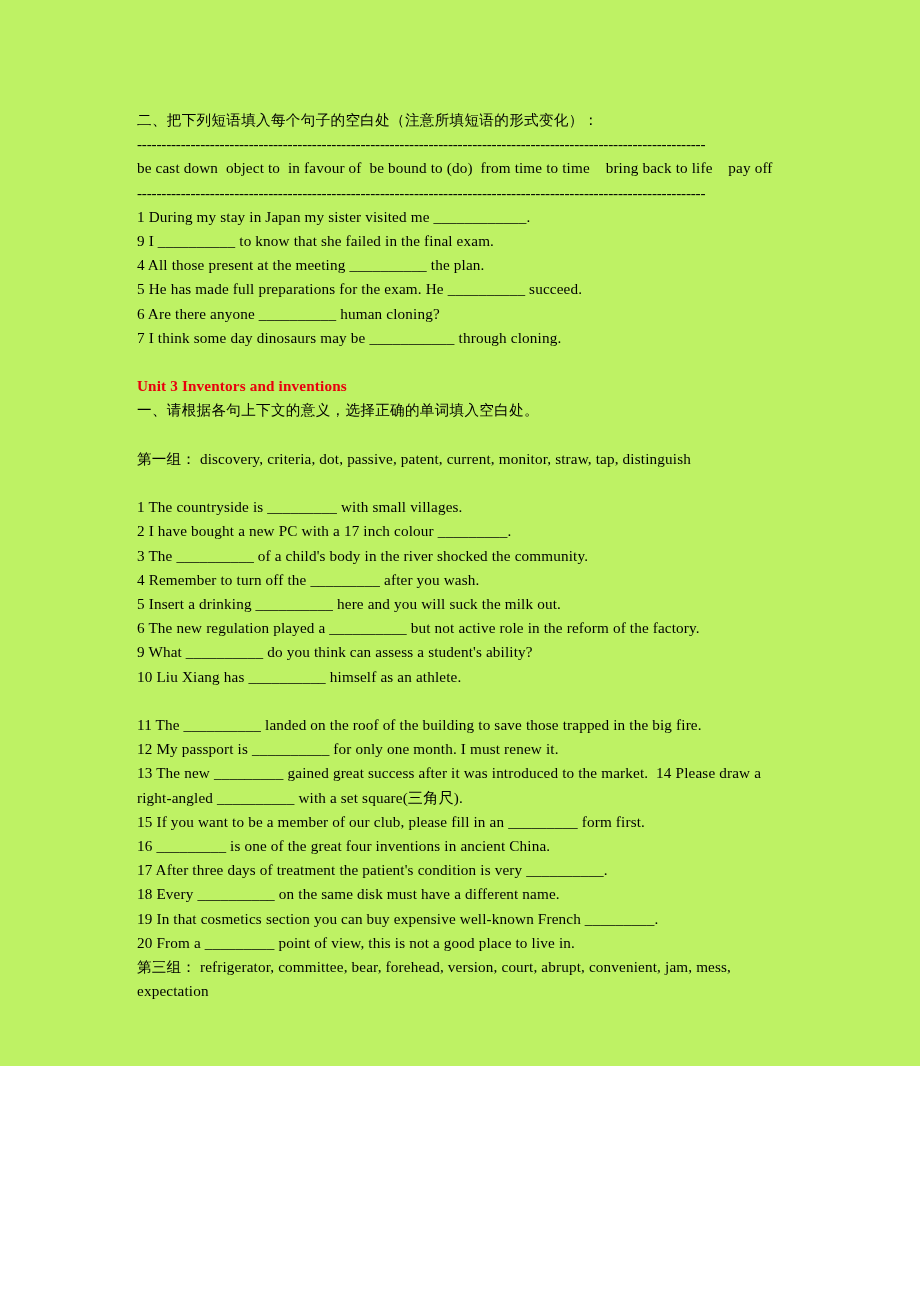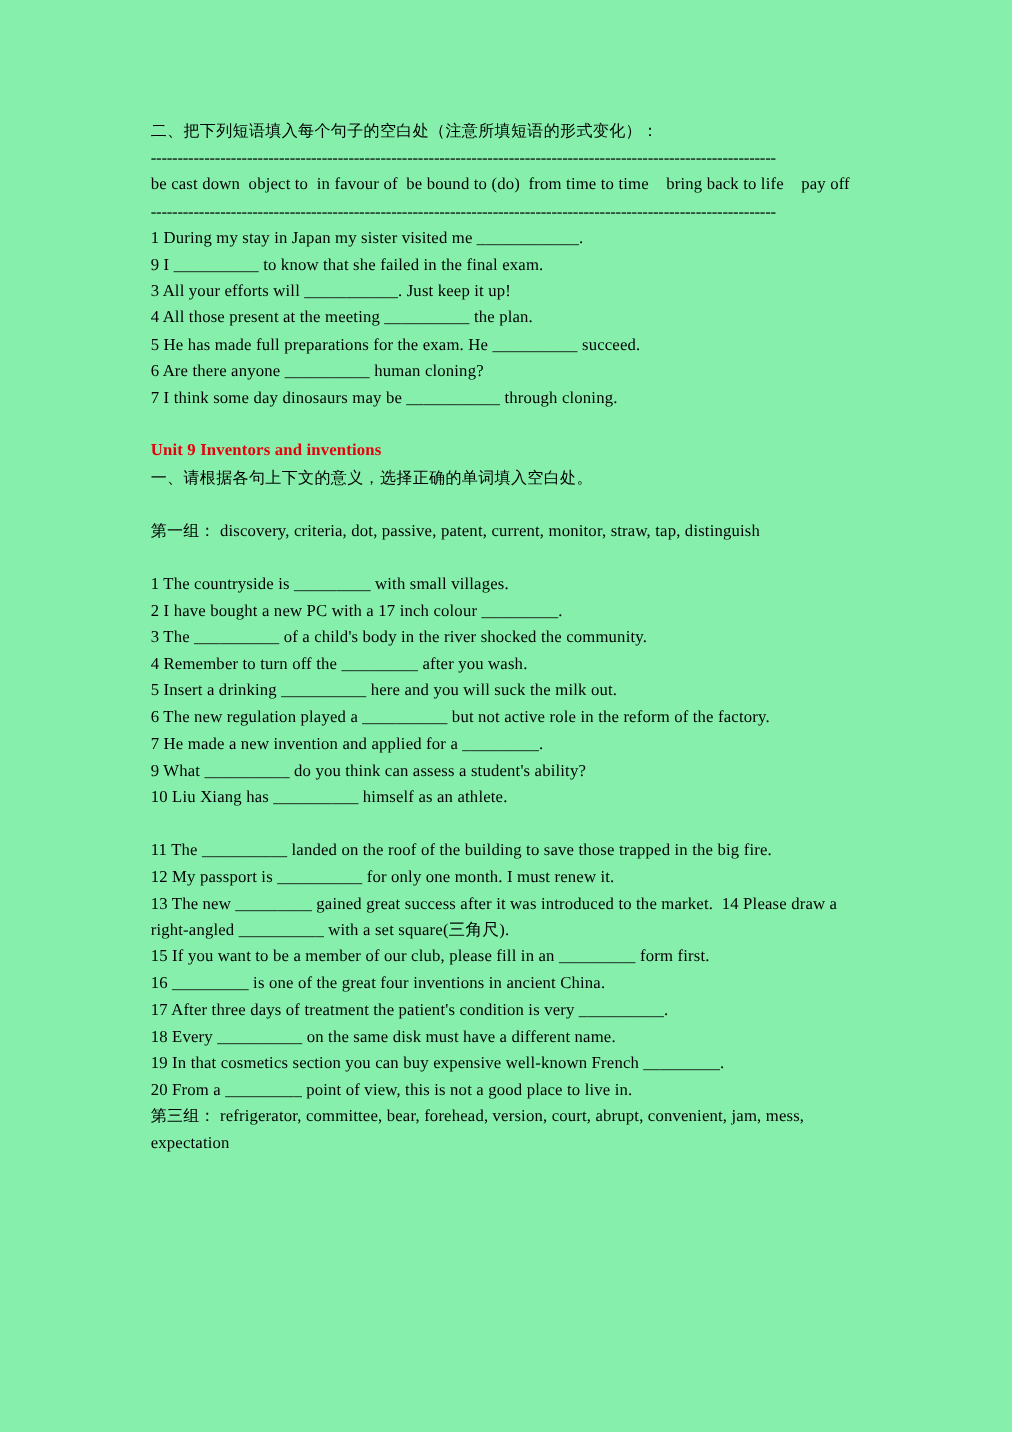--- a/index.html
+++ b/index.html
@@ -10,22 +10,22 @@
   body {
     width: 920px;
     height: 1302px;
     font-family: "Liberation Serif", "DejaVu Serif", serif;
     color: #000000;
     overflow: hidden;
   }
   .page {
     position: relative;
     width: 920px;
-    height: 1302px;
-    background: #86efac;
+    height: 1066px;
+    background: #bef264;
     box-sizing: border-box;
   }
   .doc-body {
     position: absolute;
     left: 137px;
     top: 108px;
     width: 646px;
   }
   .line {
     font-size: 15.2px;
@@ -70,45 +70,43 @@
     <div class="line cjk">二、把下列短语填入每个句子的空白处（注意所填短语的形式变化）：</div>
 
     <div class="sep">---------------------------------------------------------------------------------------------------------------------</div>
 
     <div class="line">be cast down  object to  in favour of  be bound to (do)  from time to time    bring back to life    pay off</div>
 
     <div class="sep">---------------------------------------------------------------------------------------------------------------------</div>
 
     <div class="line">1 During my stay in Japan my sister visited me ____________.</div>
     <div class="line">9 I __________ to know that she failed in the final exam.</div>
-    <div class="line">3 All your efforts will ___________. Just keep it up!</div>
     <div class="line">4 All those present at the meeting __________ the plan.</div>
     <div class="line">5 He has made full preparations for the exam. He __________ succeed.</div>
     <div class="line">6 Are there anyone __________ human cloning?</div>
     <div class="line">7 I think some day dinosaurs may be ___________ through cloning.</div>
 
     <div class="blank-spacer"></div>
 
-    <div class="unit-heading">Unit 9   Inventors and inventions</div>
+    <div class="unit-heading">Unit 3   Inventors and inventions</div>
 
     <div class="line cjk">一、请根据各句上下文的意义，选择正确的单词填入空白处。</div>
 
     <div class="blank-spacer"></div>
 
     <div class="line group-label"><span class="cjk-part">第一组：</span><span> discovery, criteria, dot, passive, patent, current, monitor, straw, tap, distinguish</span></div>
 
     <div class="blank-spacer"></div>
 
     <div class="line">1 The countryside is _________ with small villages.</div>
     <div class="line">2 I have bought a new PC with a 17 inch colour _________.</div>
     <div class="line">3 The __________ of a child's body in the river shocked the community.</div>
     <div class="line">4 Remember to turn off the _________ after you wash.</div>
     <div class="line">5 Insert a drinking __________ here and you will suck the milk out.</div>
     <div class="line">6 The new regulation played a __________ but not active role in the reform of the factory.</div>
-    <div class="line">7 He made a new invention and applied for a _________.</div>
     <div class="line">9 What __________ do you think can assess a student's ability?</div>
     <div class="line">10 Liu Xiang has __________ himself as an athlete.</div>
 
 
     <div class="blank-spacer"></div>
 
     <div class="line">11 The __________ landed on the roof of the building to save those trapped in the big fire.</div>
     <div class="line">12 My passport is __________ for only one month. I must renew it.</div>
     <div class="line">13 The new _________ gained great success after it was introduced to the market.  14 Please draw a right-angled __________ with a set square(三角尺).</div>
     <div class="line">15 If you want to be a member of our club, please fill in an _________ form first.</div>

